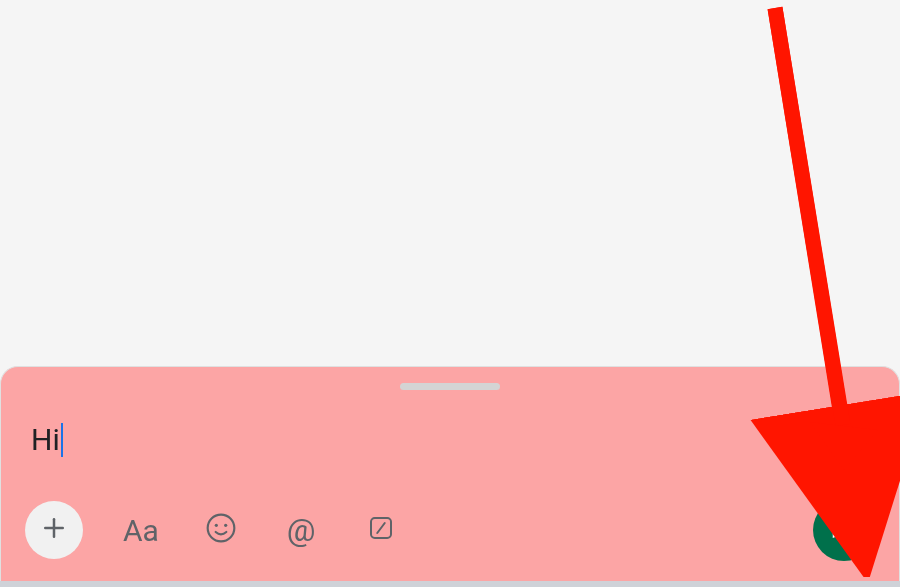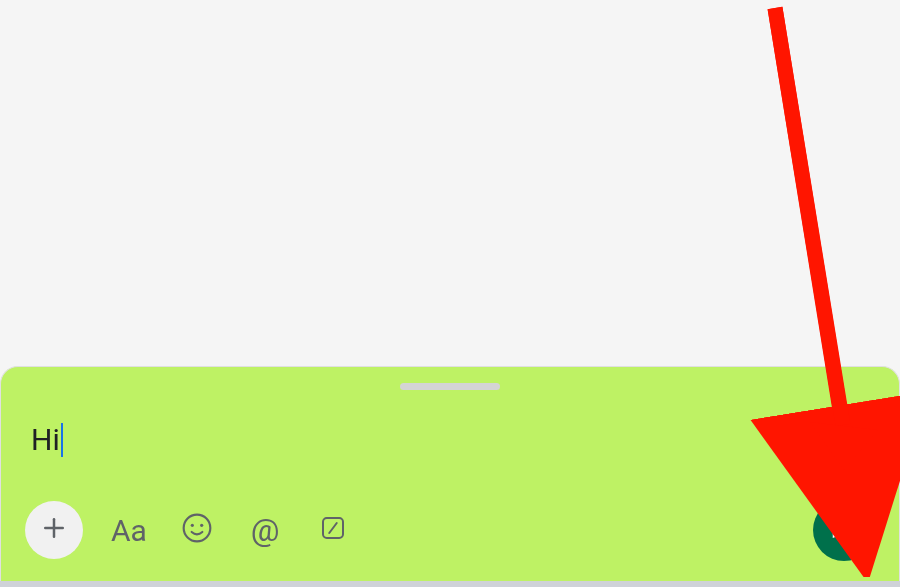--- a/index.html
+++ b/index.html
@@ -13,21 +13,21 @@
       background: #f5f5f5;
       font-family: -apple-system, BlinkMacSystemFont, "Segoe UI", Roboto, Arial, sans-serif;
       position: relative;
       overflow: hidden;
     }
     .compose-panel {
       position: absolute;
       bottom: 6px;
       left: 0;
       right: 0;
-      background: #bef264;
+      background: #fca5a5;
       border-top-left-radius: 18px;
       border-top-right-radius: 18px;
       border: 1px solid #e0e0e0;
       border-bottom: none;
       padding: 16px 24px 20px 24px;
     }
     .drag-handle {
       width: 100px;
       height: 7px;
       background: #d4d4d4;
@@ -47,21 +47,21 @@
       display: inline-block;
       width: 2px;
       height: 34px;
       background: #1a73e8;
       margin-left: 1px;
       vertical-align: middle;
     }
     .toolbar {
       display: flex;
       align-items: center;
-      gap: 24px;
+      gap: 36px;
     }
     .plus-button {
       width: 58px;
       height: 58px;
       border-radius: 50%;
       background: #f1f1f1;
       display: flex;
       align-items: center;
       justify-content: center;
       cursor: pointer;

